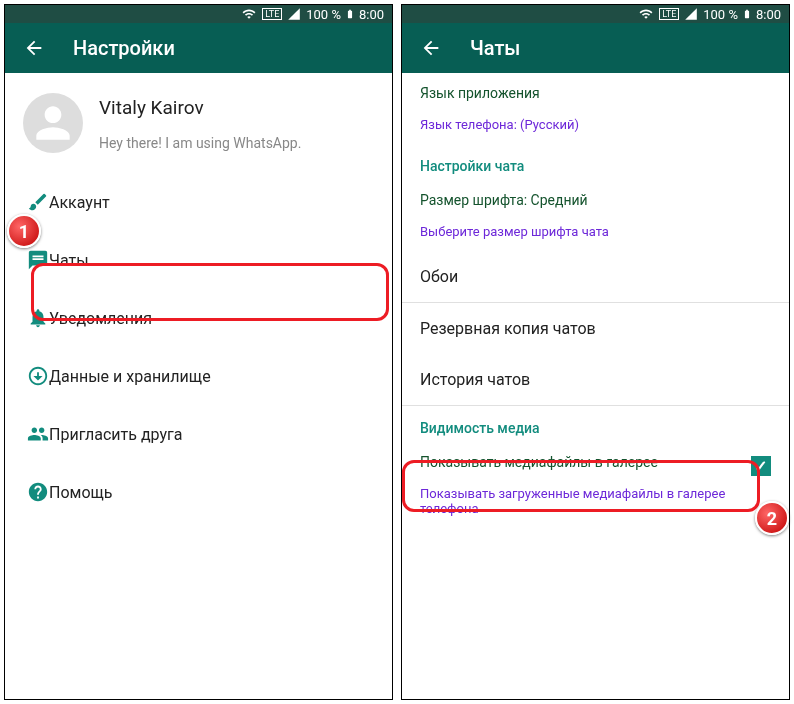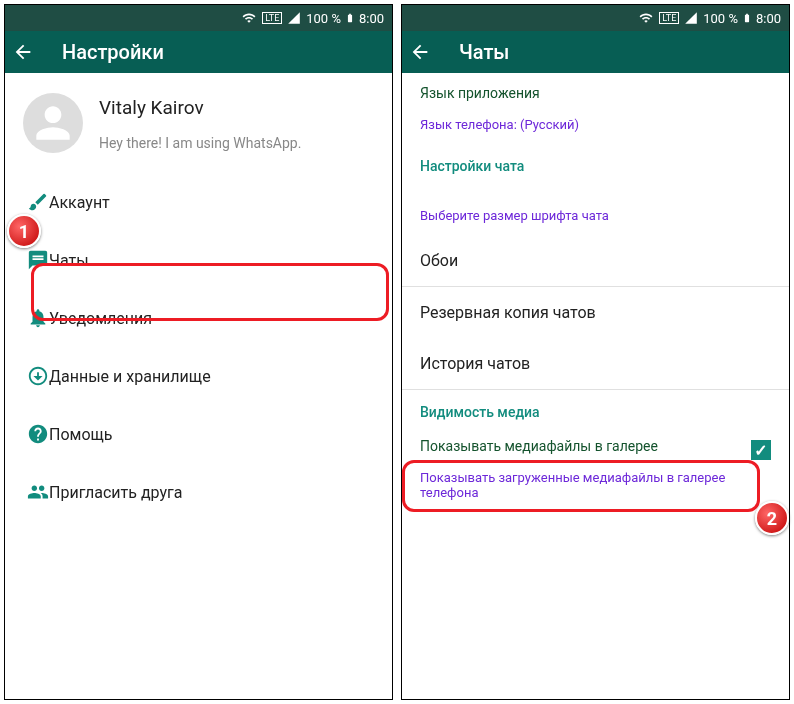--- a/index.html
+++ b/index.html
@@ -1,21 +1,21 @@
 <!DOCTYPE html>
 <html><head>
 <meta charset="utf-8">
 <style>
 * { box-sizing: border-box; margin: 0; padding: 0; }
 body { background: #fff; font-family: Roboto, Arial, sans-serif; width: 794px; height: 704px; position: relative; }
 .container { display: flex; gap: 8px; padding: 4px; }
 .phone { width: 389px; height: 696px; border: 1px solid #000; background: #fff; display: flex; flex-direction: column; overflow: hidden; position: relative; }
-.statusbar { height: 26px; background: #1f4d44; color: #fff; display: flex; align-items: center; justify-content: flex-end; padding: 0 8px; font-size: 13px; gap: 4px; }
+.statusbar { height: 18px; background: #1f4d44; color: #fff; display: flex; align-items: center; justify-content: flex-end; padding: 0 8px; font-size: 13px; gap: 4px; }
 .statusbar svg { fill: #fff; }
-.header { height: 42px; background: #075e54; color: #fff; display: flex; align-items: center; padding: 0 7px; gap: 28px; }
+.header { height: 50px; background: #075e54; color: #fff; display: flex; align-items: center; padding: 0 18px; gap: 28px; }
 .header-title { font-size: 20px; font-weight: 500; }
 .back-arrow { width: 22px; height: 22px; }
 .profile-row { display: flex; align-items: center; padding: 20px 18px; gap: 16px; }
 .avatar { width: 60px; height: 60px; border-radius: 50%; background: #ddd; display: flex; align-items: center; justify-content: center; }
 .avatar svg { fill: #fff; width: 50px; height: 50px; }
 .profile-text .name { font-size: 19px; color: #222; }
 .profile-text .status { font-size: 14px; color: #888; margin-top: 16px; }
 .menu-row { display: flex; align-items: center; padding: 18px 18px 18px 22px; cursor: pointer; position: relative; }
 .menu-row .icon { width: 22px; height: 22px; display: flex; align-items: center; justify-content: center; }
 .menu-row .icon svg { fill: #128c7e; width: 22px; height: 22px; }
@@ -97,32 +97,32 @@
       <div class="icon">
           <svg viewBox="0 0 24 24">
             <path d="M12 2C6.48 2 2 6.48 2 12s4.48 10 10 10 10-4.48 10-10S17.52 2 12 2zm0 18c-4.41 0-8-3.59-8-8s3.59-8 8-8 8 3.59 8 8-3.59 8-8 8zm1-12h-2v4H7l5 5 5-5h-4V8z"></path>
           </svg>
         </div>
       <span class="label">Данные и хранилище</span>
     </div>
     <div class="menu-row">
       <div class="icon">
           <svg viewBox="0 0 24 24">
+            <path d="M16 11c1.66 0 3-1.34 3-3s-1.34-3-3-3-3 1.34-3 3 1.34 3 3 3zm-8 0c1.66 0 3-1.34 3-3S9.66 5 8 5 5 6.34 5 8s1.34 3 3 3zm0 2c-2.33 0-7 1.17-7 3.5V19h14v-2.5c0-2.33-4.67-3.5-7-3.5zm8 0c-.29 0-.62.02-.97.05 1.16.84 1.97 1.97 1.97 3.45V19h6v-2.5c0-2.33-4.67-3.5-7-3.5z"></path>
+          </svg>
+        </div>
+      <span class="label">Пригласить друга</span>
+    </div>
+    <div class="menu-row">
+      <div class="icon">
+          <svg viewBox="0 0 24 24">
             <path d="M12 2C6.48 2 2 6.48 2 12s4.48 10 10 10 10-4.48 10-10S17.52 2 12 2zm1 17h-2v-2h2v2zm2.07-7.75l-.9.92C13.45 12.9 13 13.5 13 15h-2v-.5c0-1.1.45-2.1 1.17-2.83l1.24-1.26c.37-.36.59-.86.59-1.41 0-1.1-.9-2-2-2s-2 .9-2 2H8c0-2.21 1.79-4 4-4s4 1.79 4 4c0 .88-.36 1.68-.93 2.25z"></path>
           </svg>
         </div>
       <span class="label">Помощь</span>
-    </div>
-    <div class="menu-row">
-      <div class="icon">
-          <svg viewBox="0 0 24 24">
-            <path d="M16 11c1.66 0 3-1.34 3-3s-1.34-3-3-3-3 1.34-3 3 1.34 3 3 3zm-8 0c1.66 0 3-1.34 3-3S9.66 5 8 5 5 6.34 5 8s1.34 3 3 3zm0 2c-2.33 0-7 1.17-7 3.5V19h14v-2.5c0-2.33-4.67-3.5-7-3.5zm8 0c-.29 0-.62.02-.97.05 1.16.84 1.97 1.97 1.97 3.45V19h6v-2.5c0-2.33-4.67-3.5-7-3.5z"></path>
-          </svg>
-        </div>
-      <span class="label">Пригласить друга</span>
     </div>
   </div>
 
   <div class="phone">
     <div class="statusbar">
       <svg width="18" height="14" viewBox="0 0 24 24">
           <path d="M1 9l2 2c4.97-4.97 13.03-4.97 18 0l2-2C16.93 2.93 7.07 2.93 1 9zm8 8l3 3 3-3c-1.65-1.66-4.34-1.66-6 0zm-4-4l2 2c2.76-2.76 7.24-2.76 10 0l2-2C15.14 9.14 8.87 9.14 5 13z"></path>
         </svg>
       <span style="font-size:9px;border:1px solid #fff;padding:0 2px;">LTE</span>
       <svg width="16" height="14" viewBox="0 0 24 24">
@@ -142,20 +142,21 @@
     </div>
     <div class="setting-row">
       <div class="setting-text">
         <div class="primary">Язык приложения</div>
         <div class="secondary">Язык телефона: (Русский)</div>
       </div>
     </div>
     <div class="section-title">Настройки чата</div>
     <div class="setting-row">
       <div class="setting-text">
+        <div class="primary">Размер шрифта: Средний</div>
         <div class="secondary">Выберите размер шрифта чата</div>
       </div>
     </div>
     <div class="simple-row">Обои</div>
     <div class="divider"></div>
     <div class="simple-row">Резервная копия чатов</div>
     <div class="simple-row">История чатов</div>
     <div class="divider"></div>
     <div class="section-title">Видимость медиа</div>
     <div class="setting-row">

